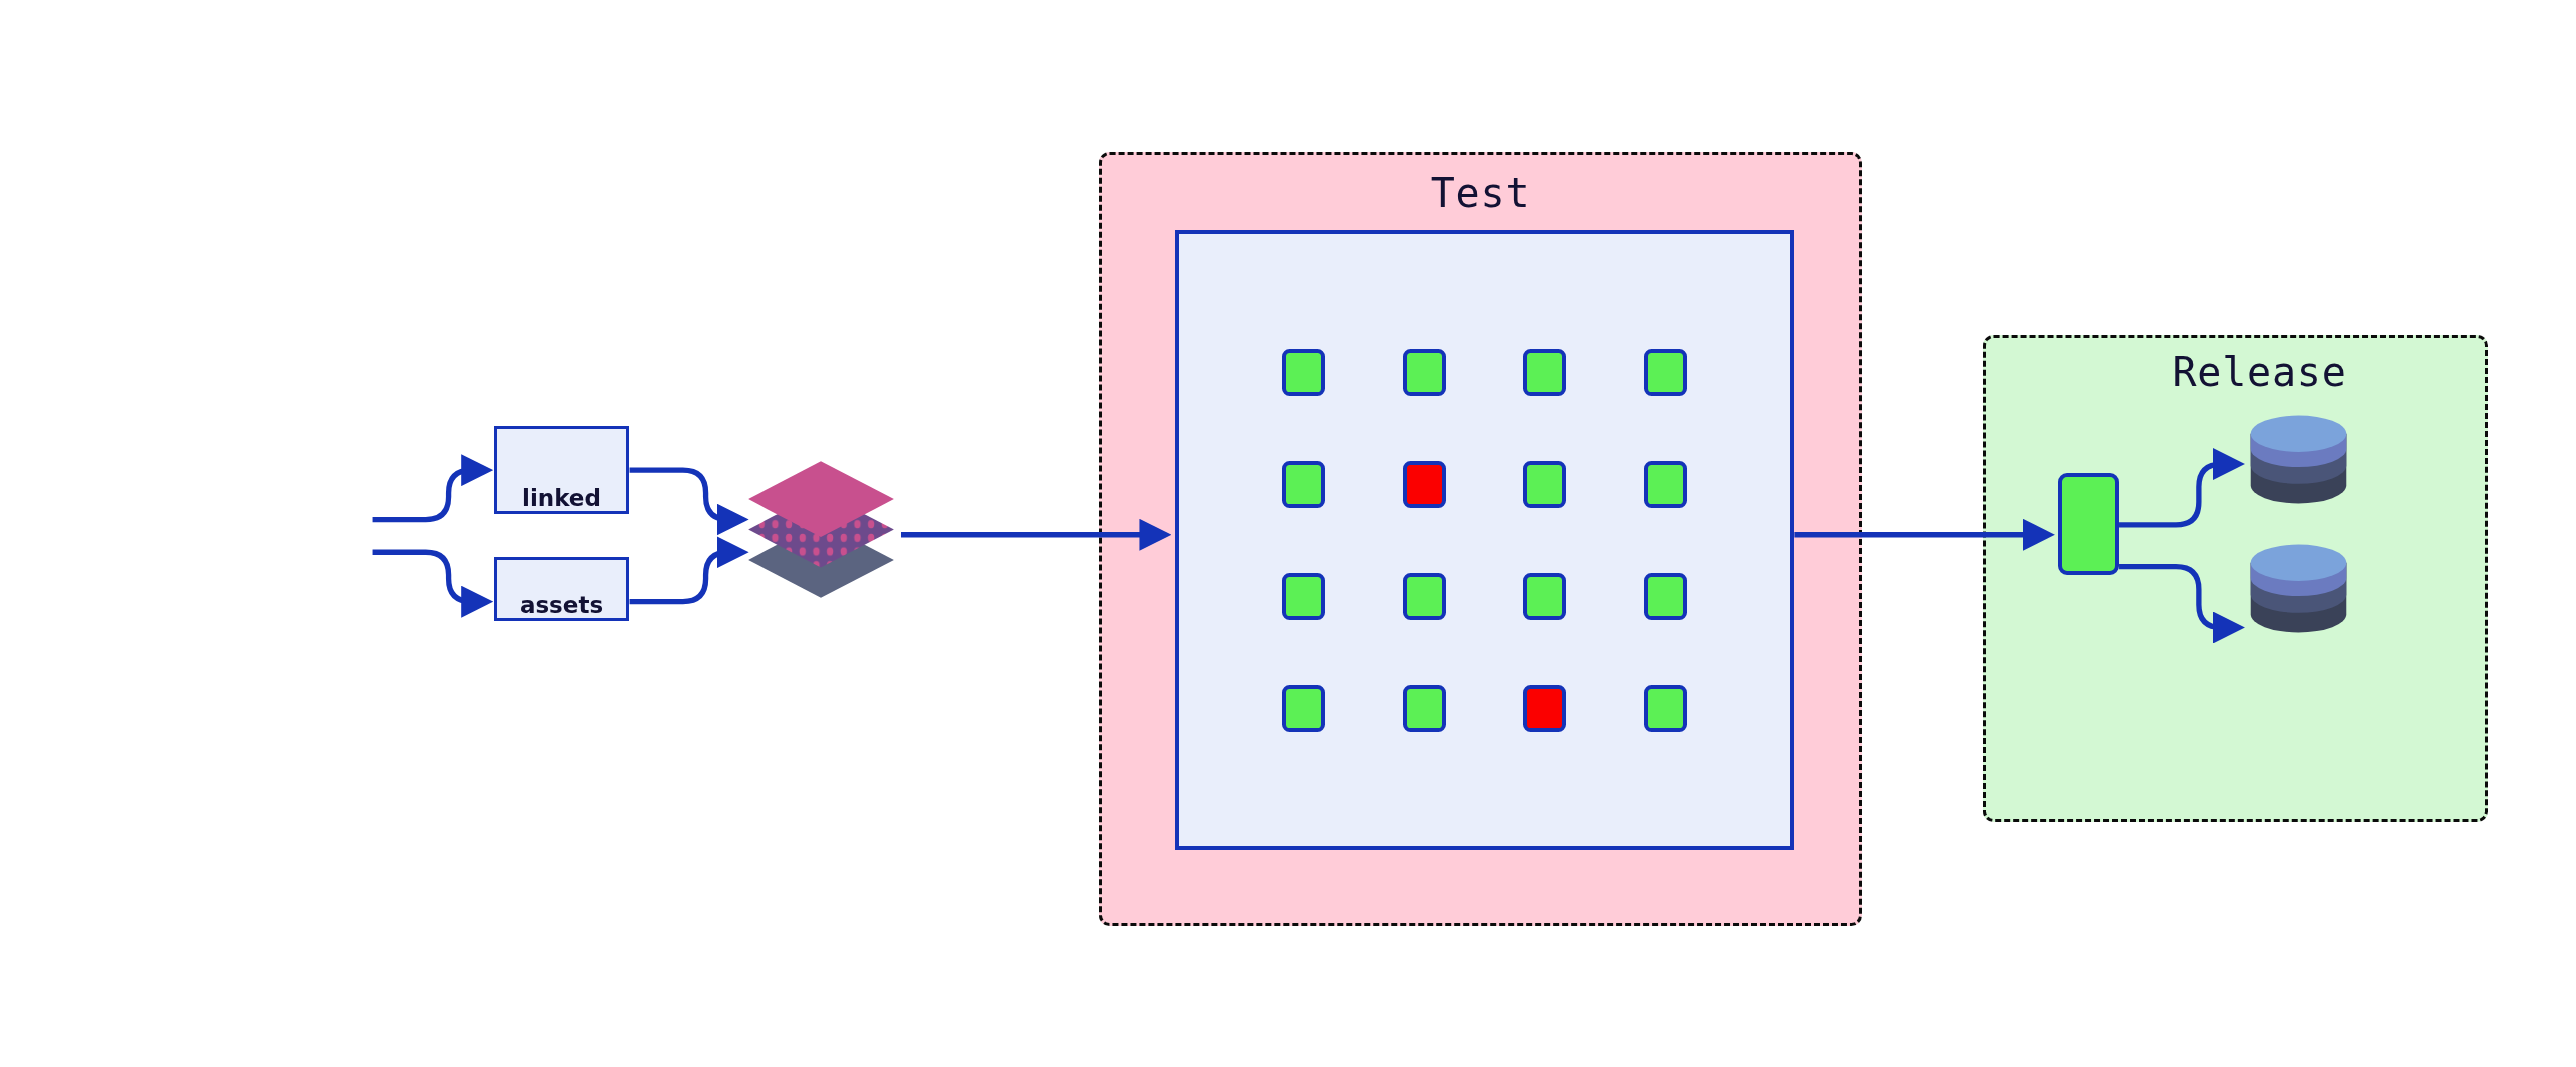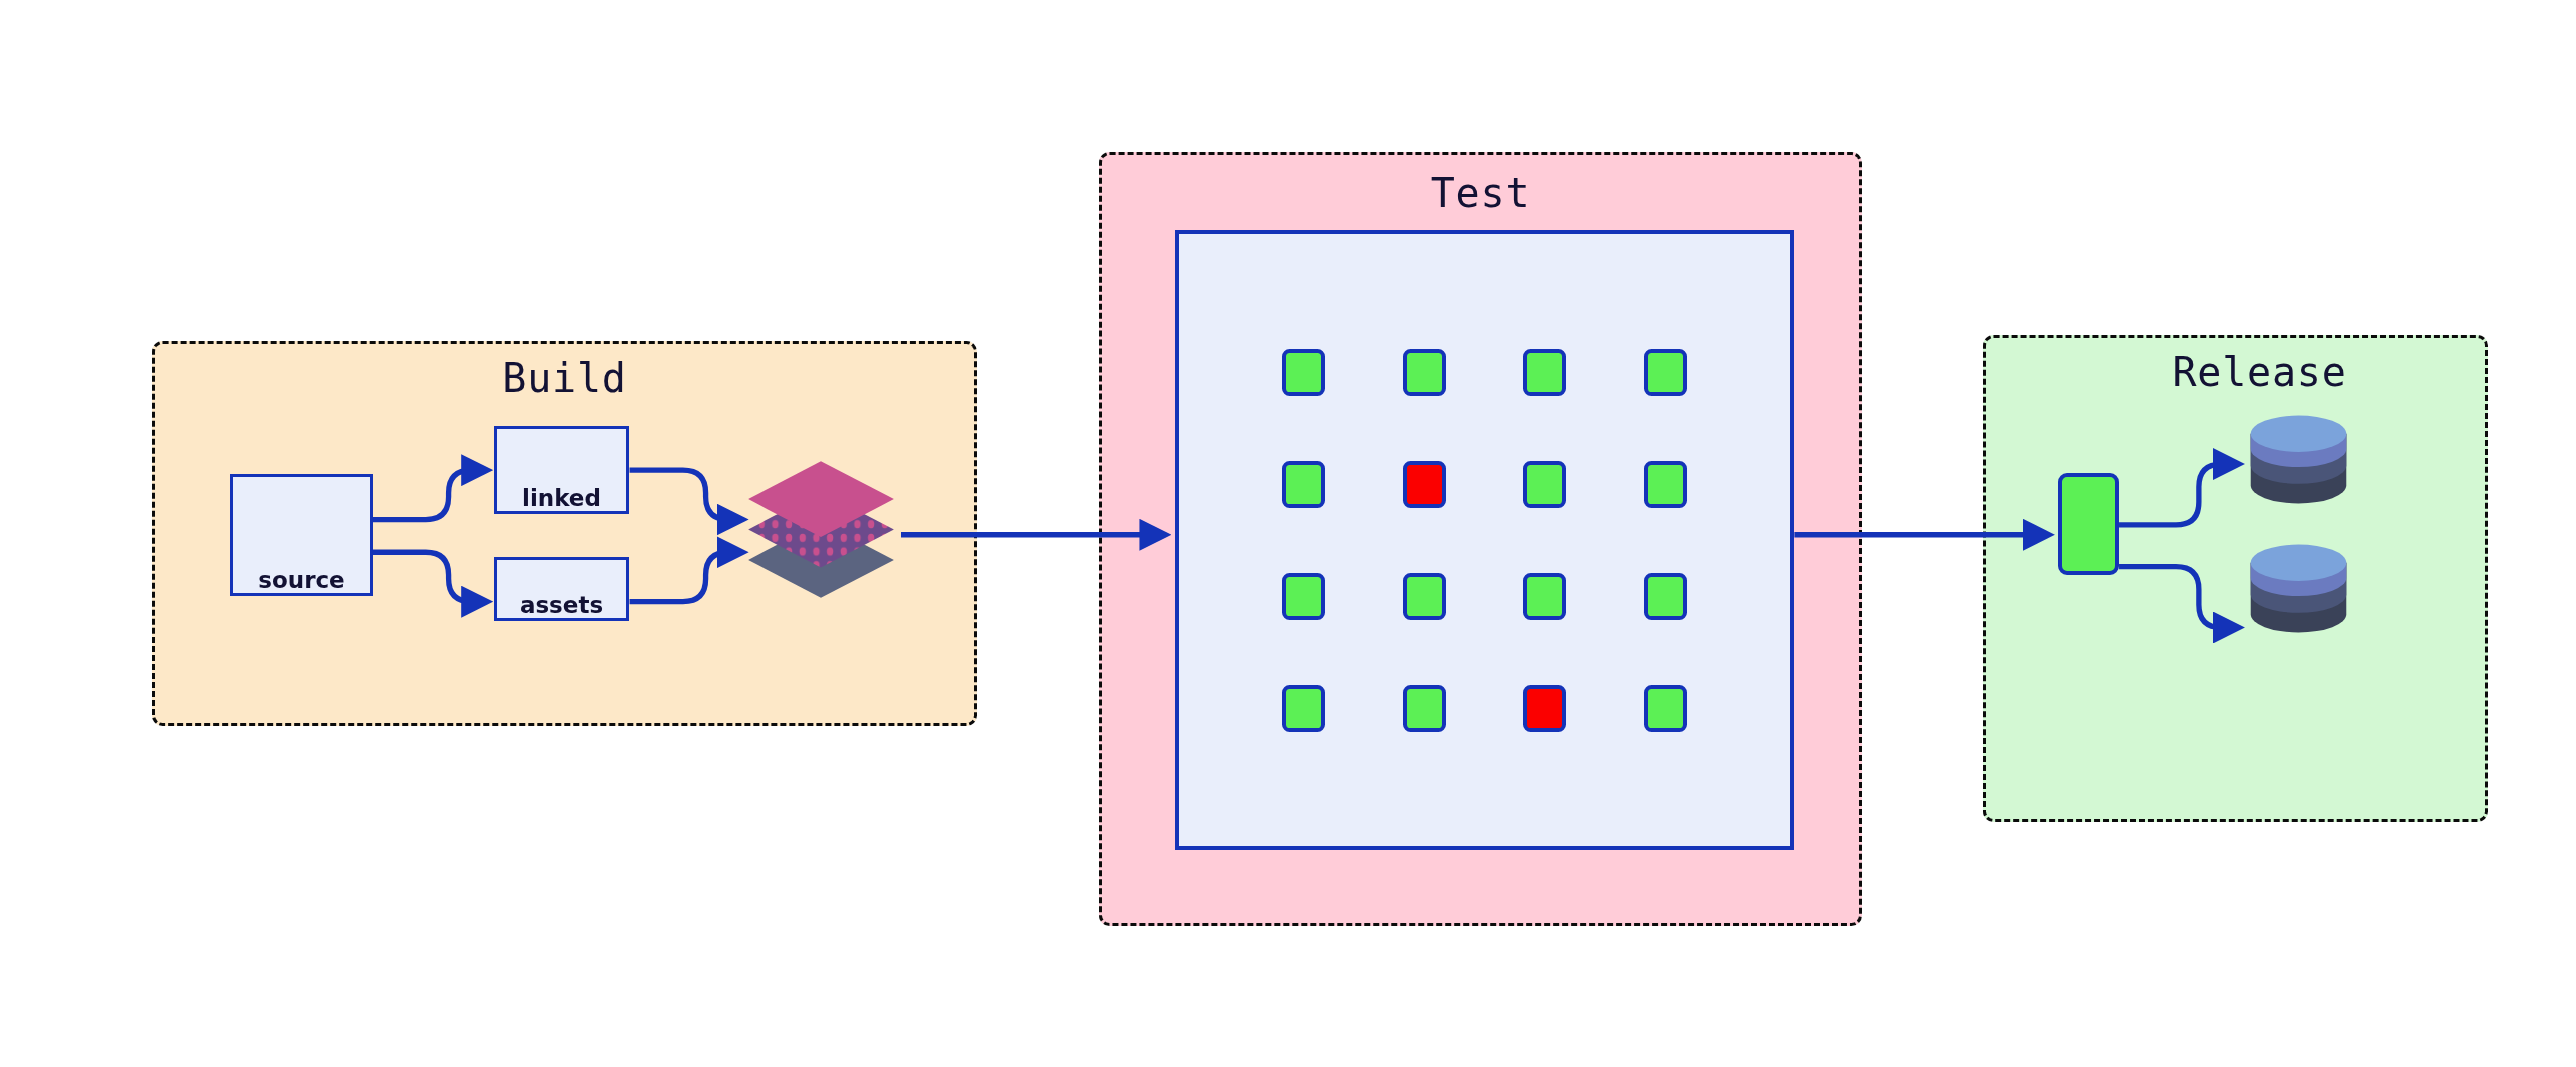--- a/index.html
+++ b/index.html
@@ -138,27 +138,21 @@
     fill: none;
     stroke: #1433B8;
     stroke-width: 7;
   }
 </style>
 </head>
 <body>
 
 <div id="canvas">
 
-  <div id="build-cluster" class="cluster">
-    <div class="cluster-title" style="top:10.6px;">Build</div>
-  </div>
-
-  <div id="node-source" class="node">
-    <span>source</span>
-  </div>
+
   <div id="node-linked" class="node">
     <span>linked</span>
   </div>
   <div id="node-assets" class="node">
     <span>assets</span>
   </div>
 
   <div id="layers-icon">
     <svg width="160" height="161" viewBox="0 0 210 212" xmlns="http://www.w3.org/2000/svg">
       <defs>

